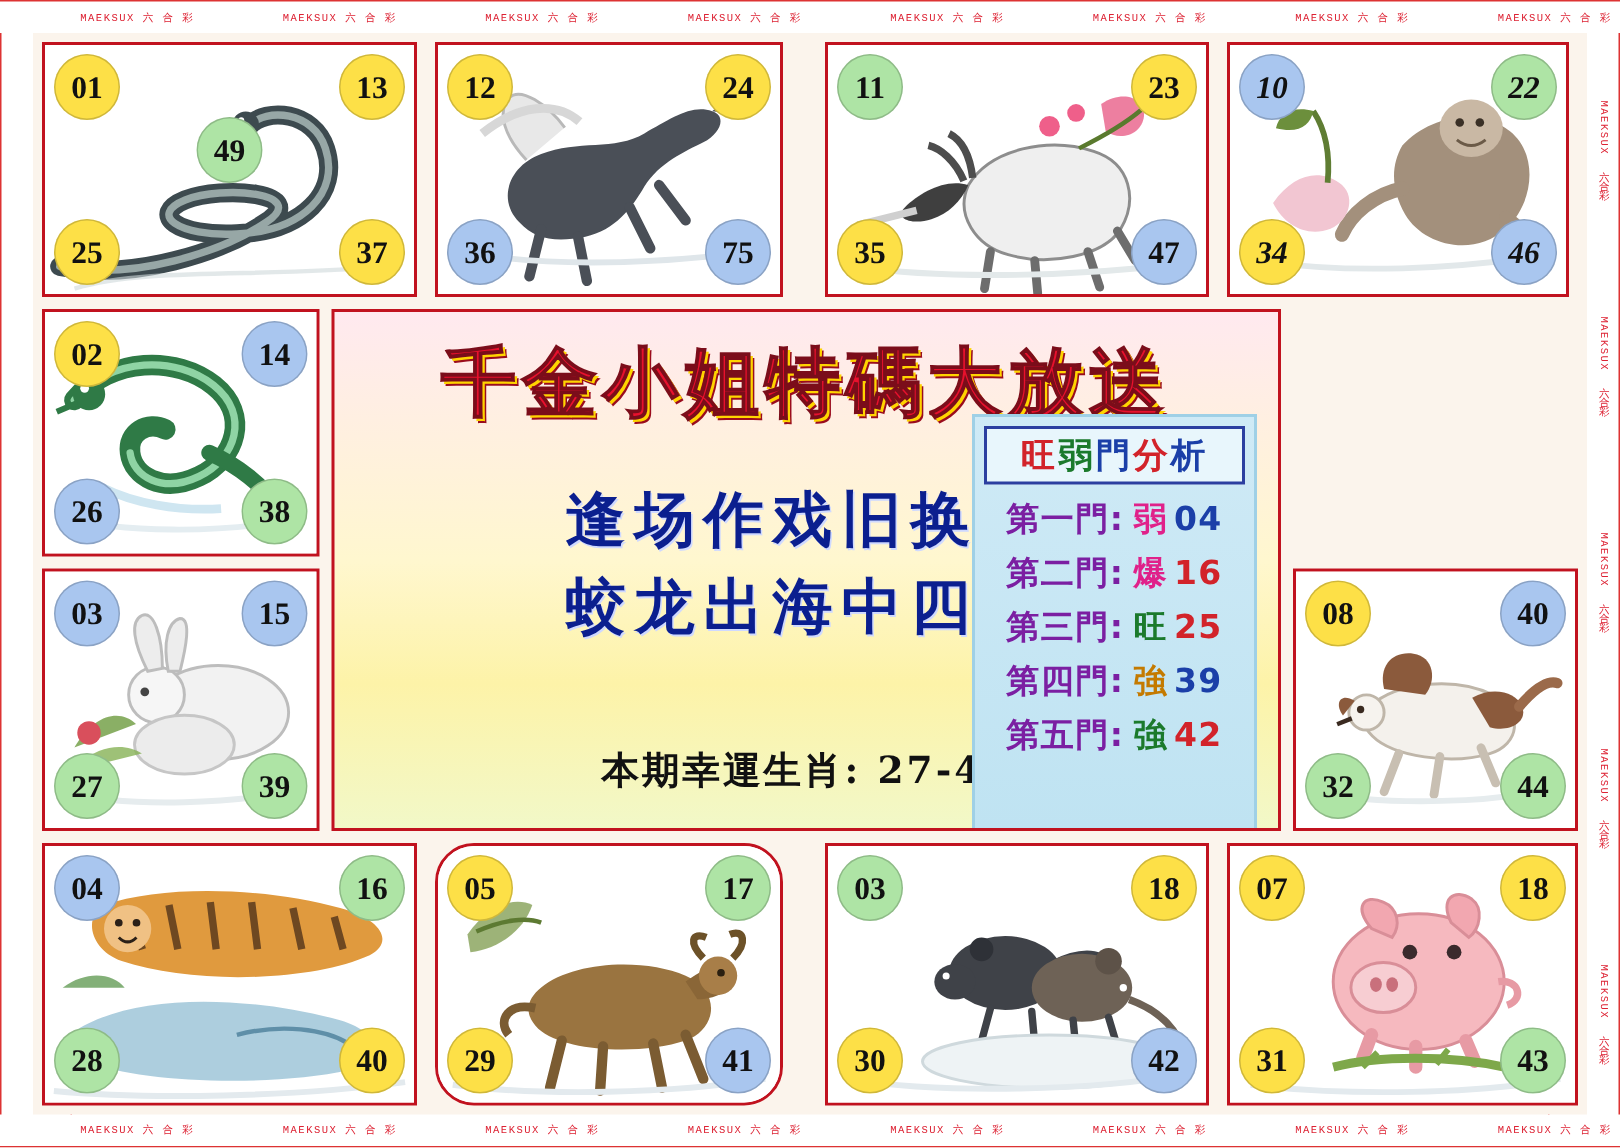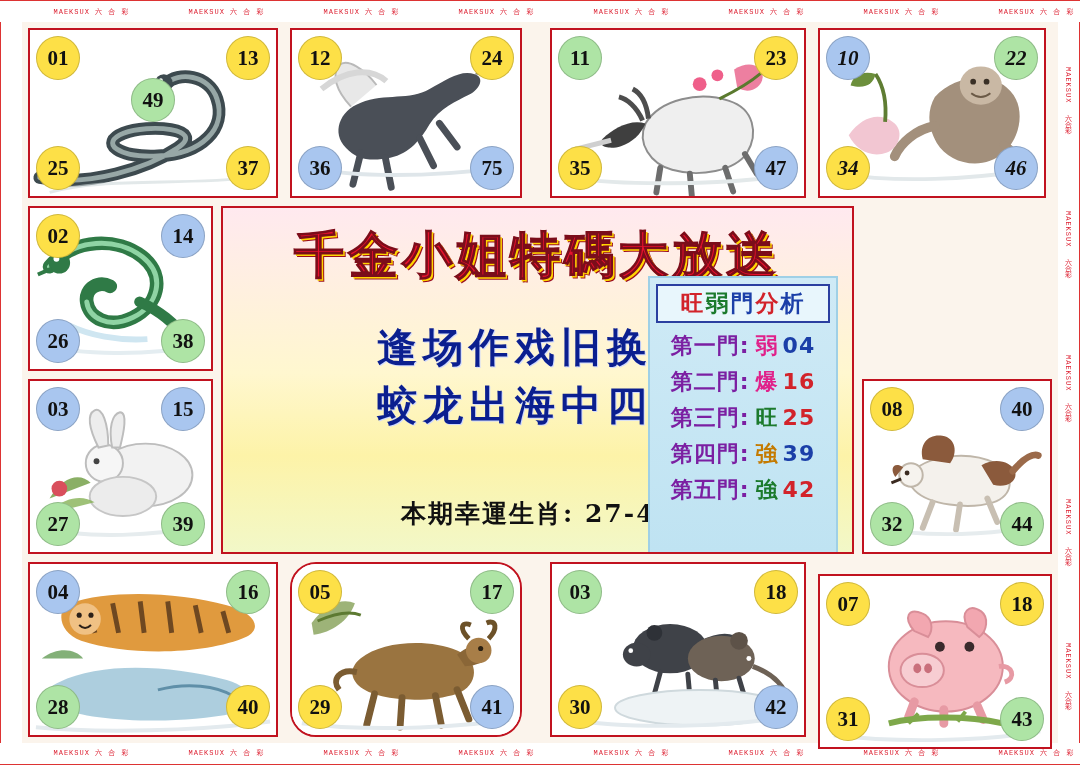--- a/index.html
+++ b/index.html
@@ -395,21 +395,21 @@
         <path d="M110 110 l-6 22 M138 112 l2 22 M166 118 l2 20 M190 116 l6 20" stroke="#3f4248" stroke-width="5" stroke-linecap="round"></path>
         <ellipse cx="150" cy="146" rx="86" ry="18" fill="#eef3f5" stroke="#cfd9dd" stroke-width="2"></ellipse>
         <path d="M14 158 C80 168 180 166 246 154" stroke="#e3eaee" stroke-width="4" fill="none"></path>
       </svg>
       <div class="num tl green">03</div>
       <div class="num tr red">18</div>
       <div class="num bl red">30</div>
       <div class="num br blue">42</div>
     </div>
 
-    <div class="cell" style="left:796px;top:552px;width:234px;height:175px;">
+    <div class="cell" style="left:796px;top:540px;width:234px;height:175px;">
       <svg class="art" viewBox="0 0 234 175" preserveAspectRatio="none">
         <rect width="234" height="175" fill="#ffffff"></rect>
         <ellipse cx="128" cy="92" rx="58" ry="46" fill="#f6b9bf" stroke="#d98e98" stroke-width="2"></ellipse>
         <ellipse cx="104" cy="96" rx="22" ry="17" fill="#f7cdd2" stroke="#d98e98" stroke-width="2"></ellipse>
         <ellipse cx="99" cy="94" rx="4" ry="5" fill="#c9707c"></ellipse>
         <ellipse cx="110" cy="94" rx="4" ry="5" fill="#c9707c"></ellipse>
         <path d="M96 56 C84 42 90 32 104 38 C114 42 116 54 110 62Z" fill="#f2a7b0" stroke="#d98e98" stroke-width="2"></path>
         <path d="M150 52 C142 36 152 28 164 36 C172 42 170 56 162 62Z" fill="#f2a7b0" stroke="#d98e98" stroke-width="2"></path>
         <circle cx="122" cy="72" r="5" fill="#3a2a2c"></circle>
         <circle cx="152" cy="72" r="5" fill="#3a2a2c"></circle>

